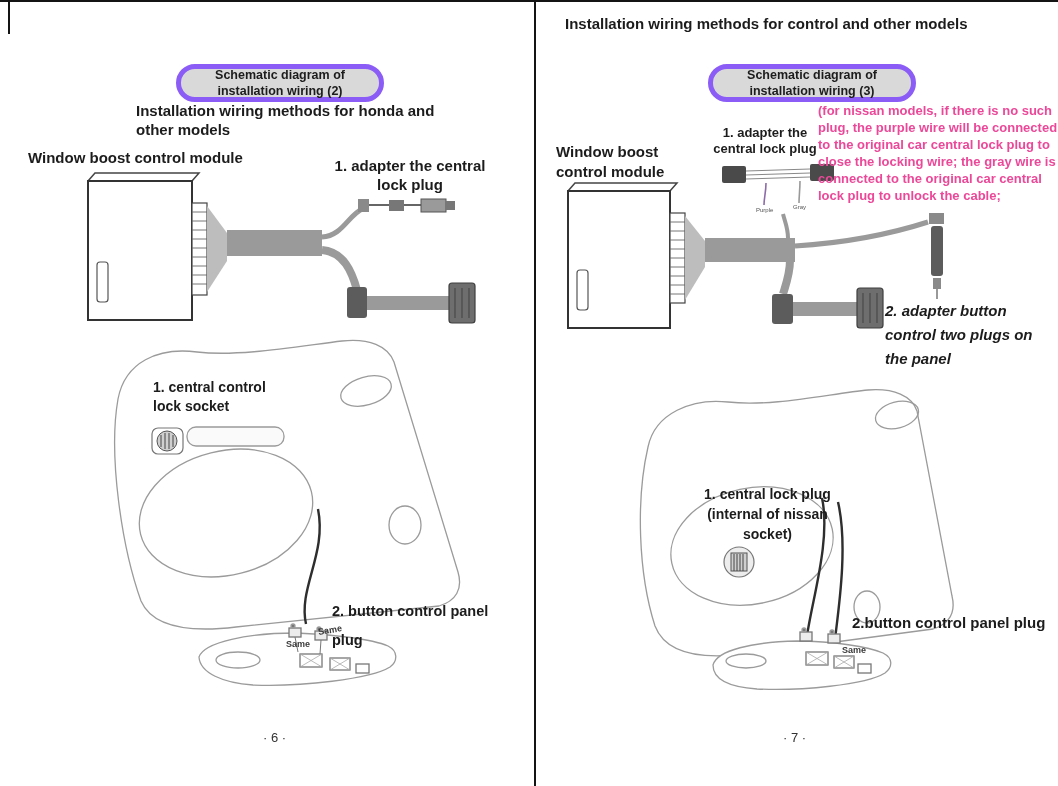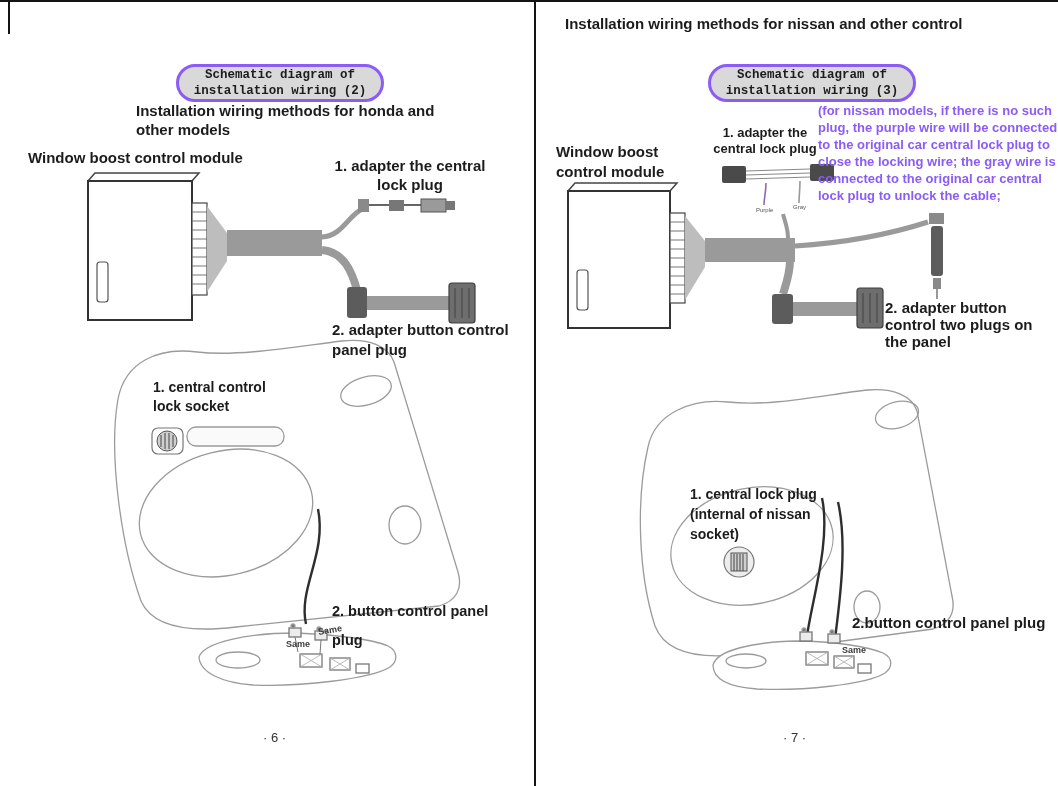--- a/index.html
+++ b/index.html
@@ -3,25 +3,25 @@
 <meta charset="utf-8">
 <style>
   * { margin:0; padding:0; box-sizing:border-box; }
   html,body { background:#fff; }
   body { width:1058px; height:786px; font-family:"Liberation Sans", sans-serif; }
   #root { position:relative; width:1058px; height:786px; background:#ffffff; overflow:hidden; color:#1a1a1a; }
   .abs { position:absolute; }
   .rule { background:#141414; }
   .lbl { font-weight:bold; color:#1c1c1c; }
   .badge {
-    background:#d9d9d9; border:3px solid #8b5cf6; border-radius:19px;
+    background:#d9d9d9; border:5px solid #8b5cf6; border-radius:19px;
     display:flex; align-items:center; justify-content:center; text-align:center;
-    font-weight:bold; font-size:12.5px; line-height:1.3; white-space:pre-line; color:#1c1c1c;font-family:Liberation Mono, monospace;
+    font-weight:bold; font-size:12.5px; line-height:1.3; white-space:pre-line; color:#1c1c1c;
   }
-  .note { font-size:13px; font-weight:600; line-height:17px; color:#8b5cf6; }
+  .note { font-size:13px; font-weight:600; line-height:17px; color:#ec4899; }
   .pagenum { font-size:13px; color:#333; }
   .tiny { font-size:6px; color:#555; }
   .same { font-size:9px; color:#3a3a3a; font-weight:600; }
   svg { display:block; }
 </style>
 </head>
 <body>
 
 <div id="root">
 
@@ -157,48 +157,47 @@
 
   <div class="abs badge" style="left:176px; top:64px; width:208px; height:38px;">Schematic diagram of
 installation wiring (2)</div>
 
   <div class="abs lbl" style="left:136px; top:101px; width:330px; font-size:15px; line-height:19px;">Installation wiring methods for honda and other models</div>
 
   <div class="abs lbl" style="left:28px; top:149px; width:250px; font-size:15px;">Window boost control module</div>
 
   <div class="abs lbl" style="left:325px; top:156px; width:170px; font-size:15px; line-height:19px; text-align:center;">1. adapter the central lock plug</div>
 
-  <div class="abs lbl" style="left:332px; top:320px; width:200px; font-size:15px; line-height:20px;">2. adapter button control panel plug</div>
 
   <div class="abs lbl" style="left:153px; top:378px; width:140px; font-size:14px; line-height:19px;">1. central control lock socket</div>
 
   <div class="abs lbl" style="left:332px; top:597px; width:180px; font-size:14.5px; line-height:29px;">2. button control panel plug</div>
 
   <div class="abs same" style="left:286px; top:639px;">Same</div>
   <div class="abs same" style="left:318px; top:625px; transform:rotate(-10deg);">Same</div>
 
   <div class="abs pagenum" style="left:263px; top:730px;">· 6 ·</div>
 
-  <div class="abs lbl" style="left:565px; top:15px; width:460px; font-size:15px;">Installation wiring methods for nissan and other control</div>
+  <div class="abs lbl" style="left:565px; top:15px; width:460px; font-size:15px;">Installation wiring methods for control and other models</div>
 
   <div class="abs badge" style="left:708px; top:64px; width:208px; height:38px;">Schematic diagram of
 installation wiring (3)</div>
 
   <div class="abs lbl" style="left:705px; top:125px; width:120px; font-size:13px; line-height:16px; text-align:center;">1. adapter the central lock plug</div>
 
   <div class="abs note" style="left:818px; top:102px; width:240px;">(for nissan models, if there is no such plug, the purple wire will be connected to the original car central lock plug to close the locking wire; the gray wire is connected to the original car central lock plug to unlock the cable;</div>
 
   <div class="abs lbl" style="left:556px; top:142px; width:120px; font-size:15px; line-height:20px;">Window boost control module</div>
 
   <div class="abs tiny" style="left:756px; top:207px;">Purple</div>
   <div class="abs tiny" style="left:793px; top:204px;">Gray</div>
 
-  <div class="abs lbl" style="left:885px; top:299px; width:165px; font-size:15px; line-height:17px;">2. adapter button control two plugs on the panel</div>
-
-  <div class="abs lbl" style="left:690px; top:484px; width:155px; font-size:14px; line-height:20px; text-align:left;">1. central lock plug (internal of nissan socket)</div>
+  <div class="abs lbl" style="left:885px; top:299px; width:165px; font-size:15px; line-height:24px;font-style:italic;">2. adapter button control two plugs on the panel</div>
+
+  <div class="abs lbl" style="left:690px; top:484px; width:155px; font-size:14px; line-height:20px; text-align:center;">1. central lock plug (internal of nissan socket)</div>
 
   <div class="abs lbl" style="left:852px; top:614px; width:210px; font-size:15px;">2.button control panel plug</div>
 
   <div class="abs same" style="left:842px; top:645px;">Same</div>
 
   <div class="abs pagenum" style="left:783px; top:730px;">· 7 ·</div>
 
 </div>
 
 </body></html>

